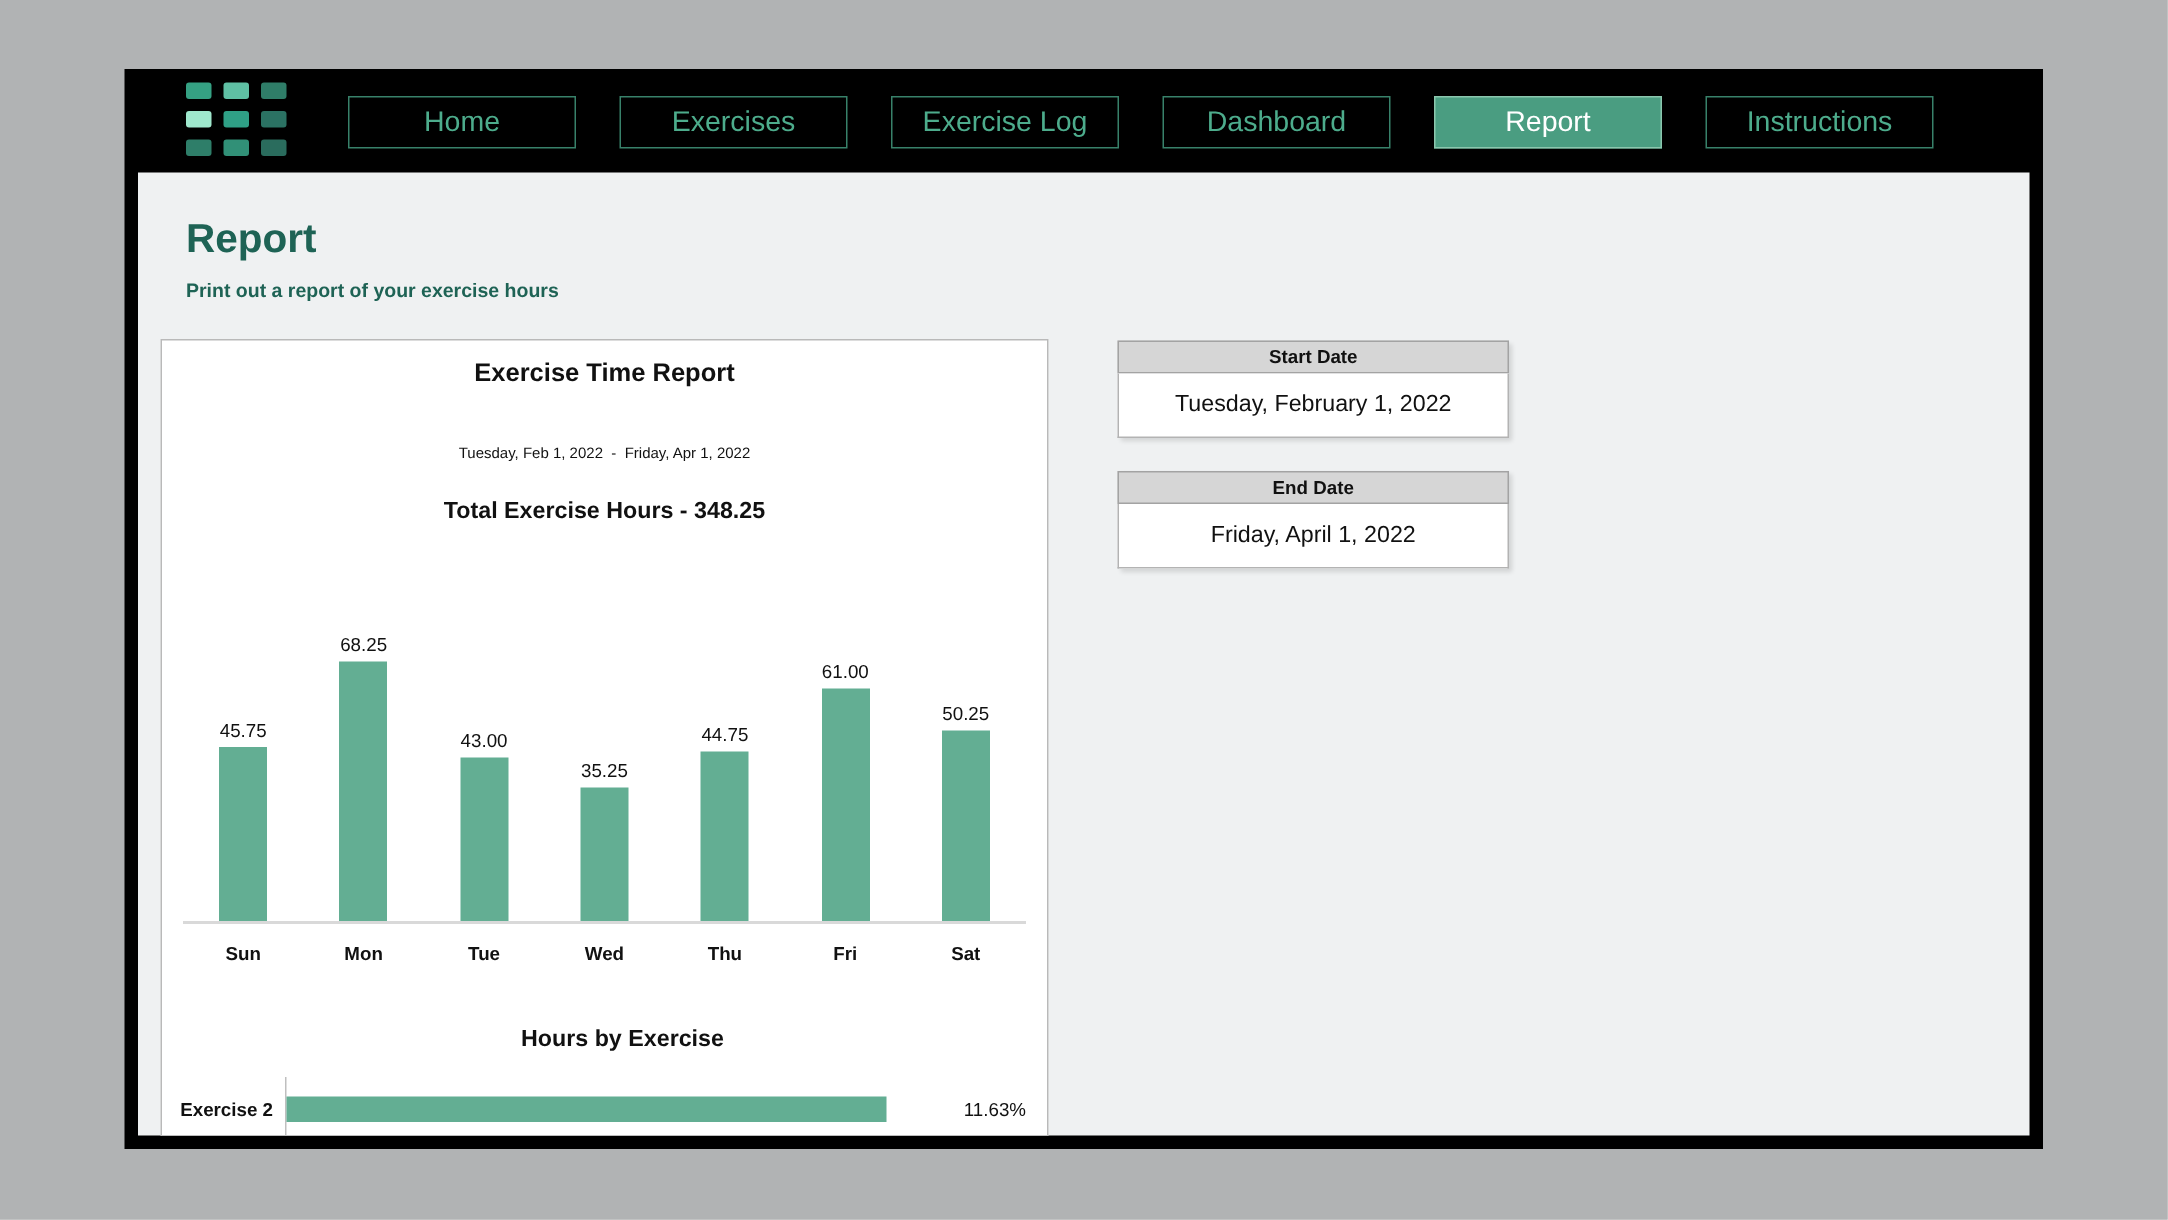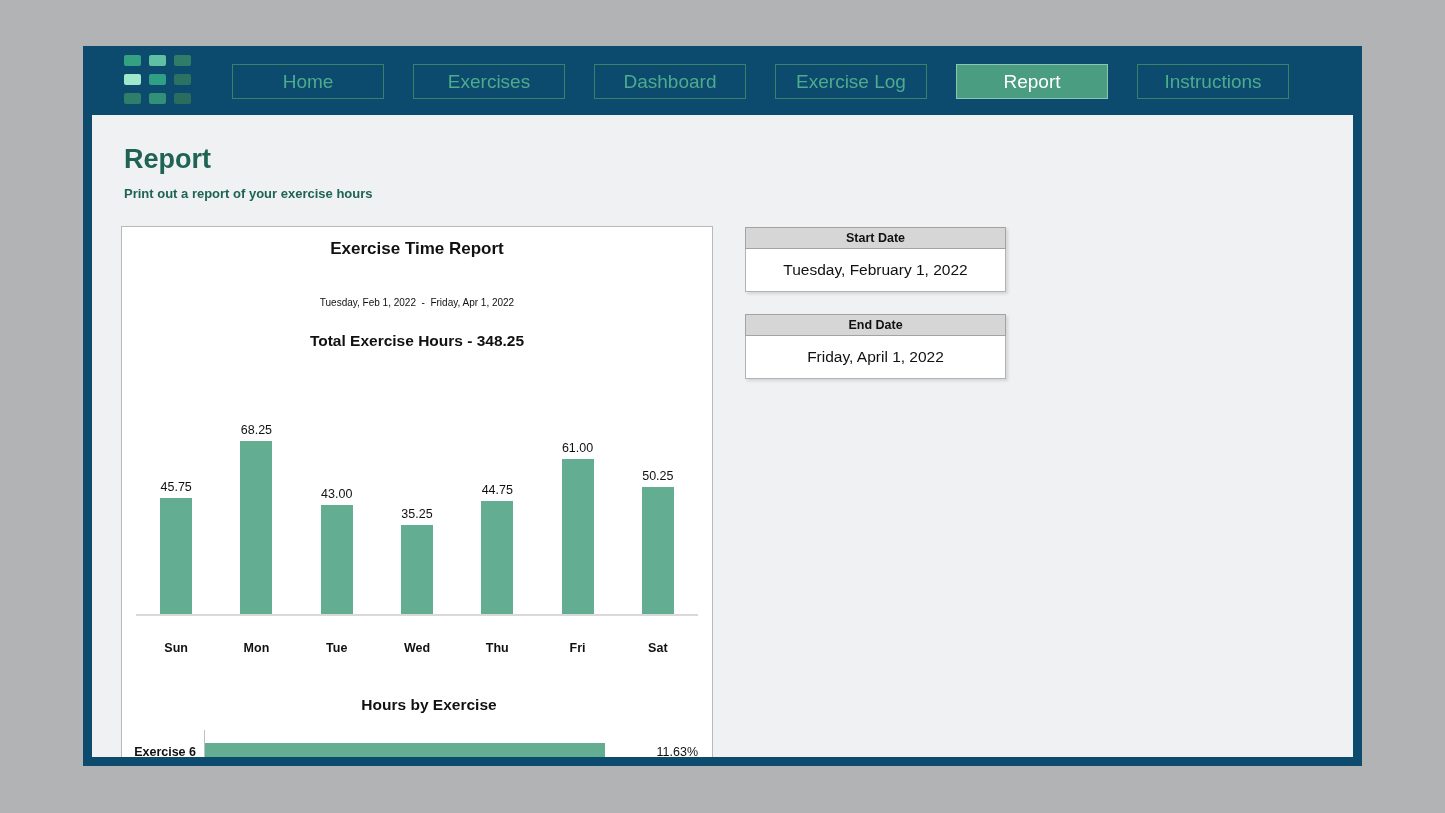--- a/index.html
+++ b/index.html
@@ -1,20 +1,20 @@
 <!DOCTYPE html>
 <html><head>
 <meta charset="utf-8">
 <style>
   * { margin:0; padding:0; box-sizing:border-box; }
   html,body { width:1445px; height:813px; overflow:hidden;
               font-family:"Liberation Sans", sans-serif; background:#b1b3b4; }
 
   .app-window { position:absolute; left:83px; top:46px; width:1279px; height:720px;
-                background:#0c4a6e; }
+                background:#000000; }
 
   
   .header { position:absolute; left:0; top:0; width:100%; height:69px; }
   .logo-grid { position:absolute; left:41px; top:9px; display:grid;
                grid-template-columns:repeat(3,17px); grid-auto-rows:11px;
                column-gap:8px; row-gap:8px; }
   .logo-sq { width:17px; height:11px; border-radius:2px; }
   .nav { position:absolute; left:149px; top:18px; display:flex; gap:29px; }
   .nav-btn { width:152px; height:35px; display:flex; align-items:center; justify-content:center;
              font-size:19px; color:#4dac8c; background:transparent;
@@ -23,33 +23,33 @@
 
   
   .content { position:absolute; left:9px; top:69px; width:1261px; height:642px;
              background:#eff1f2; overflow:hidden; }
   .page-title { position:absolute; left:32px; top:29px; font-size:27px; font-weight:bold;
                 color:#1e6355; }
   .page-subtitle { position:absolute; left:32px; top:71px; font-size:13px; font-weight:bold;
                    color:#1e6355; }
 
   
-  .chart-panel { position:absolute; left:29px; top:111px; width:592px; height:540px;
+  .chart-panel { position:absolute; left:15px; top:111px; width:592px; height:540px;
                  background:#ffffff; border:1px solid #b9b9b9; overflow:hidden; }
   .panel-title { margin-top:12px; text-align:center; font-size:17px; font-weight:bold; color:#111; }
   .panel-daterange { margin-top:38px; text-align:center; font-size:10px; color:#111; }
   .panel-total { margin-top:24px; text-align:center; font-size:15.5px; font-weight:bold; color:#111; }
 
   .vchart { margin:0 14px; }
   .vchart-plot { margin-top:74px; height:190px; display:flex; align-items:flex-end; }
   .vcol { flex:1; display:flex; flex-direction:column; align-items:center; justify-content:flex-end; }
   .vlabel { font-size:12.5px; color:#111; margin-bottom:4px; }
   .vbar { width:32px; }
   .vchart-axis { height:0; border-top:2px solid #d9d9d9; }
-  .vchart-days { display:flex; padding-top:25px; }
+  .vchart-days { display:flex; padding-top:13px; }
   .vday { flex:1; text-align:center; font-size:12.5px; font-weight:bold; color:#111; }
 
   .hchart-title { margin-top:41px; text-align:center; font-size:15.5px; font-weight:bold; color:#111;padding-left:24px; }
   .hchart { margin-top:16px; }
   .hrow { display:flex; align-items:center; }
   .hrow-label { width:82px; padding-right:8px; text-align:right; font-size:12.5px; font-weight:bold; color:#111; }
   .hrow-plot { flex:1; margin-right:14px; border-left:1px solid #bfbfbf; padding:13px 0;
                display:flex; align-items:center;gap:44px; }
   .hbar { height:17px; }
   .hrow-value { margin-left:8px; font-size:12.5px; color:#111; white-space:nowrap; }
@@ -79,22 +79,22 @@
         <div class="logo-sq" style="background: rgb(159, 232, 205);"></div>
         <div class="logo-sq" style="background: rgb(47, 160, 134);"></div>
         <div class="logo-sq" style="background: rgb(43, 114, 99);"></div>
         <div class="logo-sq" style="background: rgb(46, 126, 105);"></div>
         <div class="logo-sq" style="background: rgb(49, 144, 119);"></div>
         <div class="logo-sq" style="background: rgb(42, 108, 93);"></div>
       </div>
     <div class="nav" id="nav">
         <div class="nav-btn">Home</div>
         <div class="nav-btn">Exercises</div>
+        <div class="nav-btn">Exercise Log</div>
         <div class="nav-btn">Dashboard</div>
-        <div class="nav-btn">Exercise Log</div>
         <div class="nav-btn active">Report</div>
         <div class="nav-btn">Instructions</div>
       </div>
   </div>
 
   <div class="content">
 
     <div class="page-title">Report</div>
     <div class="page-subtitle">Print out a report of your exercise hours</div>
 
@@ -142,21 +142,21 @@
             <div class="vday">Wed</div>
             <div class="vday">Thu</div>
             <div class="vday">Fri</div>
             <div class="vday">Sat</div>
           </div>
       </div>
 
       <div class="hchart-title">Hours by Exercise</div>
       <div class="hchart" id="hchart">
           <div class="hrow">
-            <div class="hrow-label">Exercise 6</div>
+            <div class="hrow-label">Exercise 2</div>
             <div class="hrow-plot">
               <div class="hbar" style="width: 83.1%; background: rgb(99, 174, 147);"></div>
               <div class="hrow-value">11.63%</div>
             </div>
           </div>
         </div>
     </div>
 
     <div class="field-box start">
       <div class="field-header">Start Date</div>

